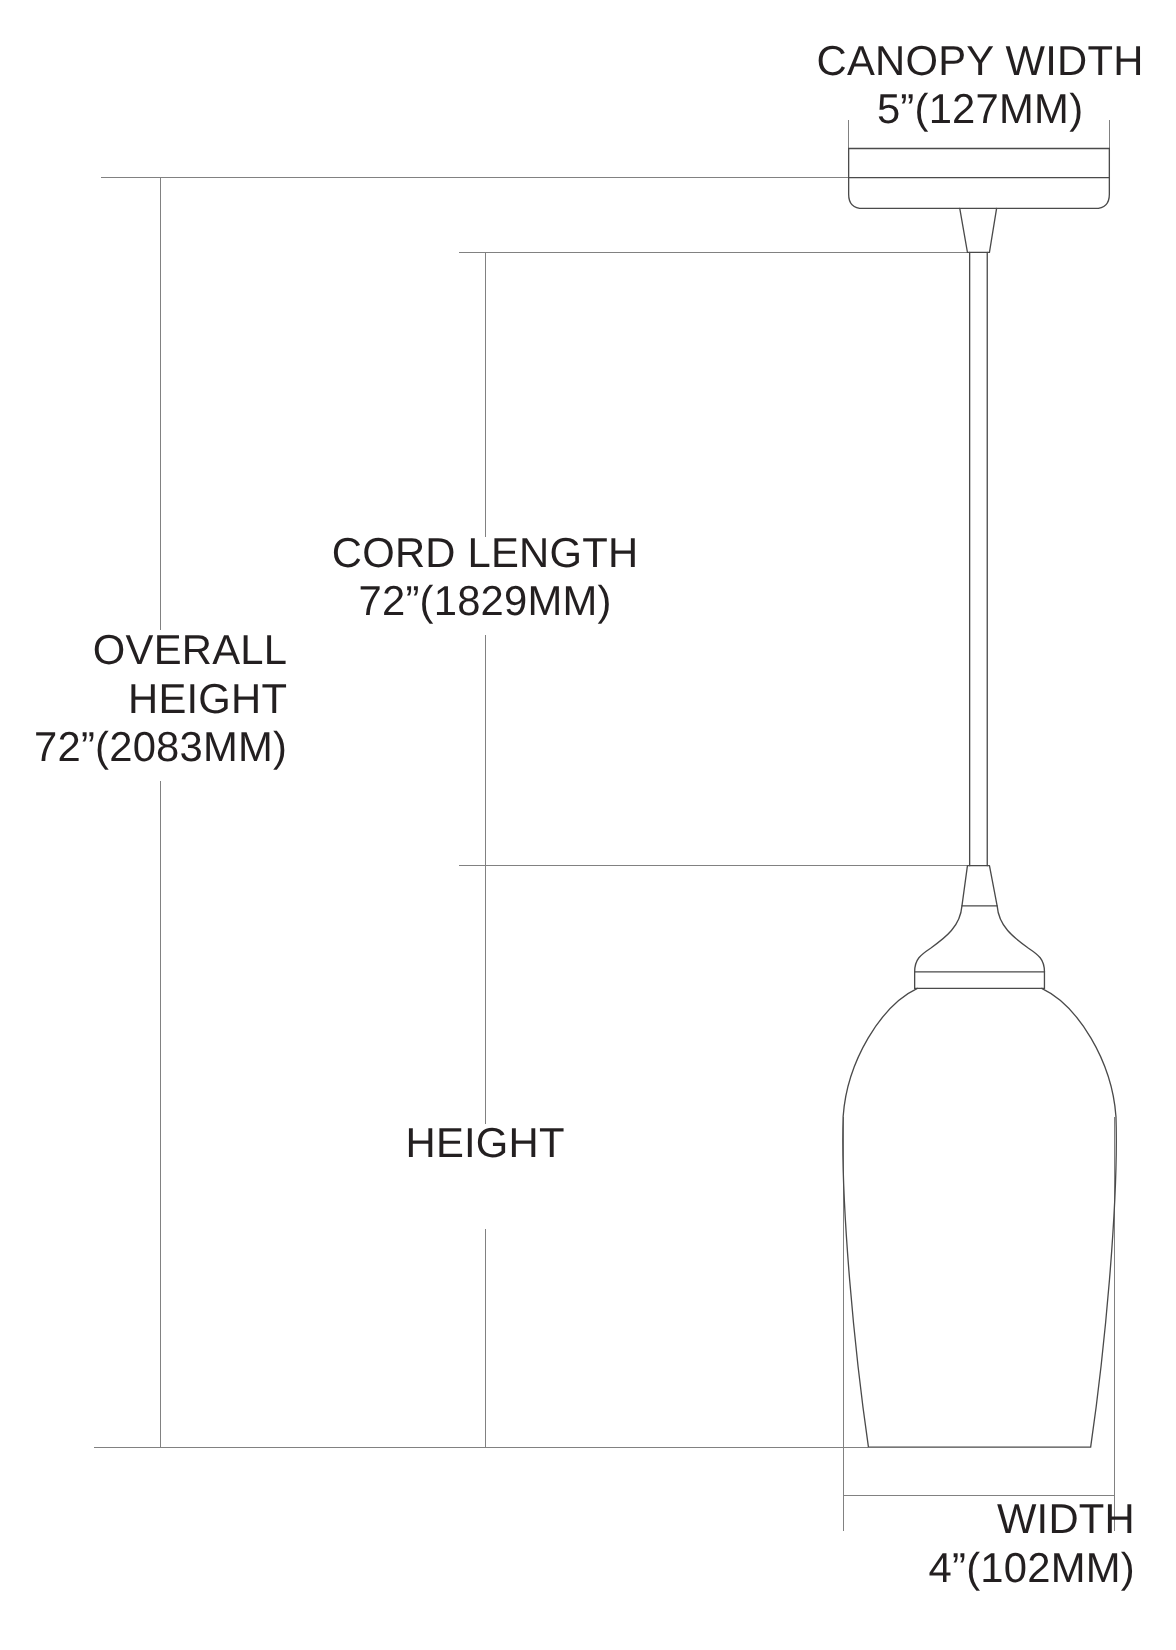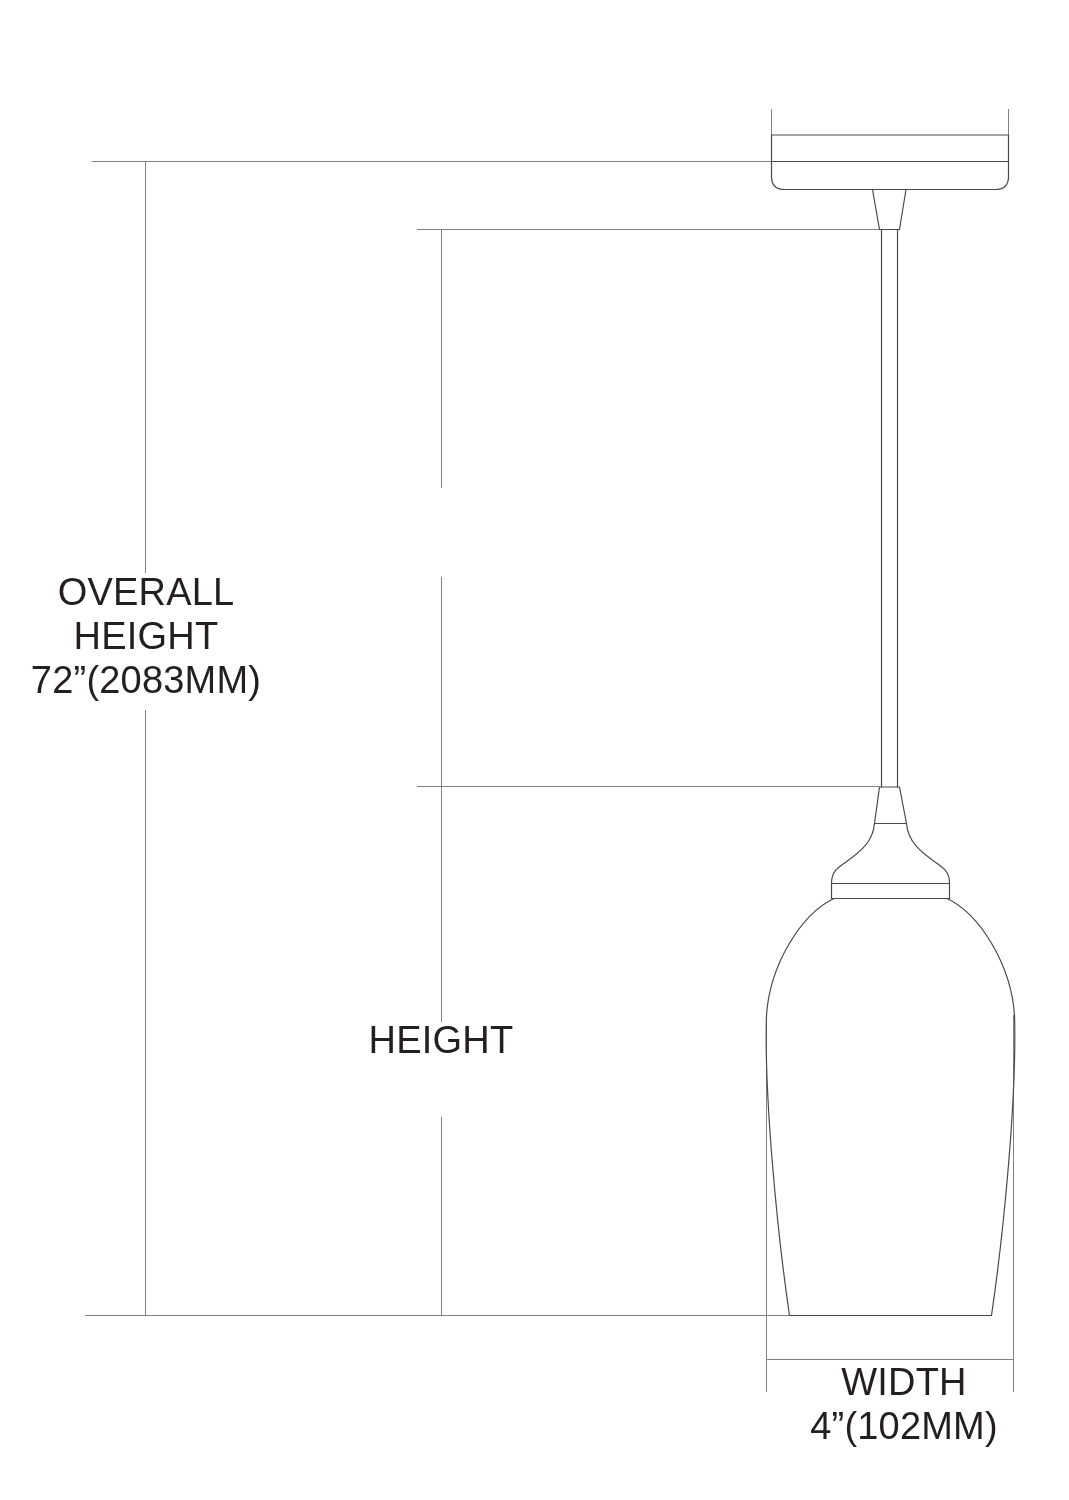--- a/index.html
+++ b/index.html
@@ -69,32 +69,38 @@
 
       <path d="M874.5 823.5 C873 842 860 852 846 862 C837 868 831.5 872 831.5 883.5"></path>
       <path d="M906.5 823.5 C908 842 921 852 935 862 C944 868 949.5 872 949.5 883.5"></path>
 
       <path d="M831.5 883.5 H949.5 V898.5 H831.5 Z"></path>
 
       <path d="M834 898.5 C801 914 770 965 766.5 1015 C764 1095 777 1230 789.5 1315.5 L991.5 1315.5 C1004 1230 1017 1095 1014.5 1015 C1011 965 980 914 947 898.5"></path>
     </g>
   </svg>
 
+  <div class="dim-label" style="left:891px; top:34px;">
+    <div>CANOPY WIDTH</div>
+    <div>5”(127MM)</div>
+  </div>
 
   <div class="dim-label" style="left:441px; top:481px;">
+    <div>CORD LENGTH</div>
+    <div>72”(1829MM)</div>
   </div>
 
-  <div class="dim-label" style="left:146px; top:570px;">
+  <div class="dim-label" style="left:146px; top:570px;text-align:right;">
     <div>OVERALL</div>
     <div>HEIGHT</div>
     <div>72”(2083MM)</div>
   </div>
 
   <div class="dim-label" style="left:441px; top:1018px;">
     <div>HEIGHT</div>
   </div>
 
-  <div class="dim-label" style="left:904px; top:1360px;">
+  <div class="dim-label" style="left:938px; top:1360px;text-align:right;">
     <div>WIDTH</div>
     <div>4”(102MM)</div>
   </div>
 
 </div>
 
 </body></html>

